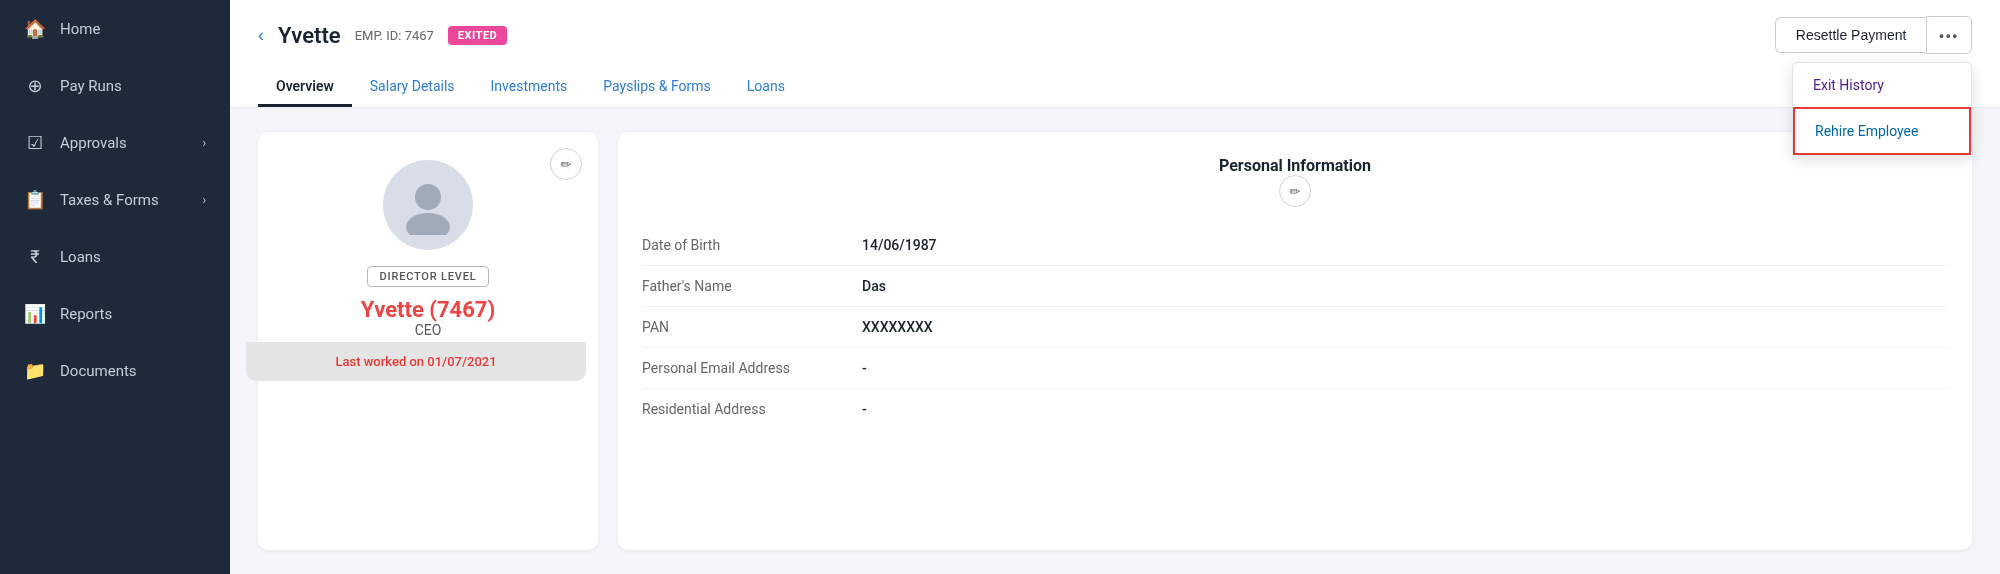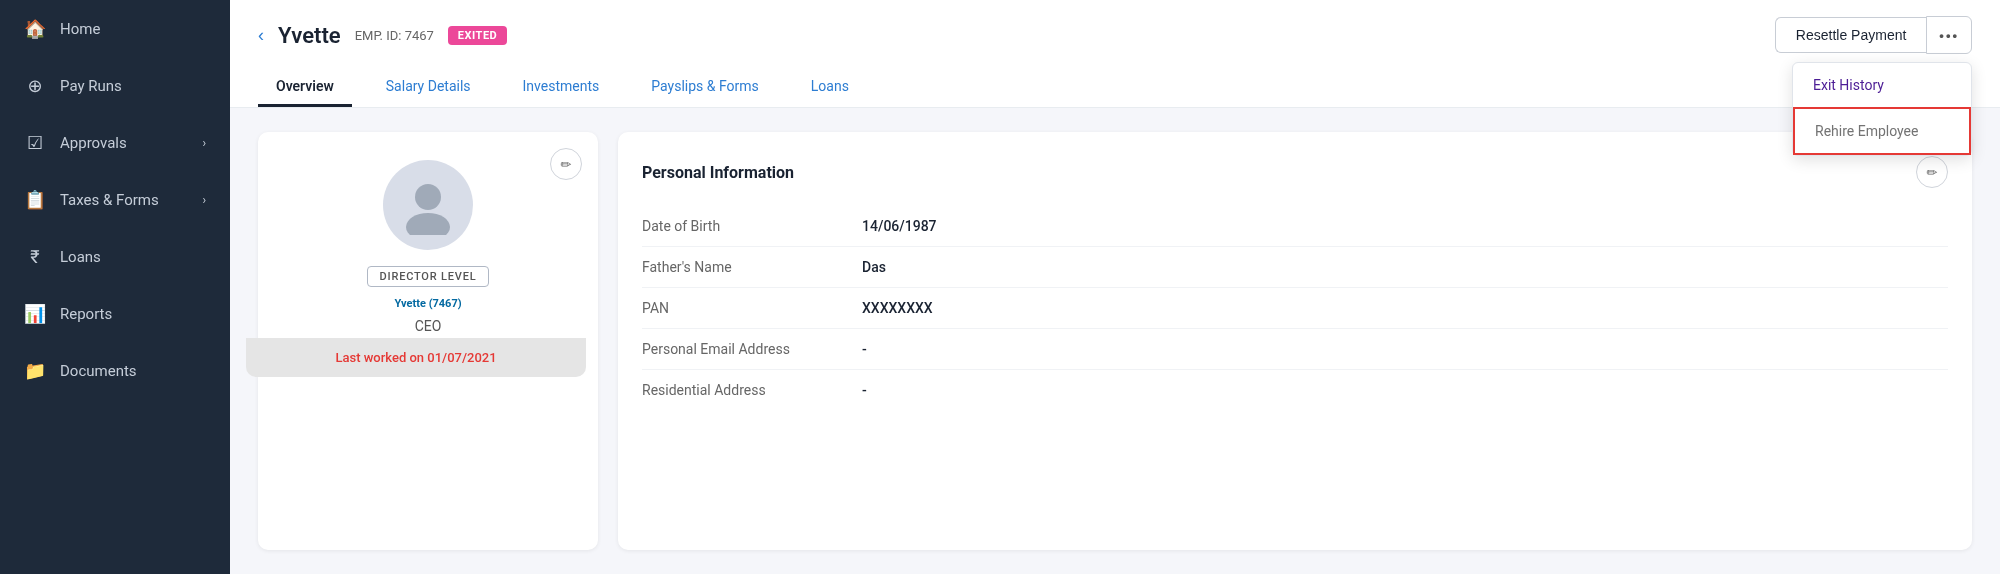--- a/index.html
+++ b/index.html
@@ -122,27 +122,27 @@
     }
     .dropdown-item {
       padding: 14px 20px;
       font-size: 14px;
       color: #4c1d95;
       cursor: pointer;
       white-space: nowrap;
     }
     .dropdown-item.highlighted {
       border: 2px solid #e53935;
-      color: #737373;
+      color: #0369a1;
     }
 
     
     .tabs {
       display: flex;
-      gap: 16px;
+      gap: 0;
     }
     .tab {
       padding: 10px 18px;
       font-size: 14px;
       color: #2d7dd2;
       cursor: pointer;
       border-bottom: 3px solid transparent;
       font-weight: 400;
     }
     .tab.active {
@@ -208,24 +208,24 @@
       border-radius: 4px;
       padding: 3px 12px;
       font-size: 11px;
       color: #555;
       letter-spacing: 0.8px;
       margin-bottom: 10px;
       font-weight: 500;
       text-transform: uppercase;
     }
     .emp-fullname {
-      font-size: 11px;
+      font-size: 22px;
       font-weight: 700;
-      color: #0369a1;
-      margin-bottom: 8px;
+      color: #ef4444;
+      margin-bottom: 0;
     }
     .emp-title {
       font-size: 14px;
       color: #555;
       margin-bottom: 4px;
     }
     .last-worked-banner {
       background: #e5e5e5;
       color: #e53935;
       font-size: 13px;
@@ -240,20 +240,21 @@
 
     
     .info-card {
       flex: 1;
     }
     .info-card-header {
       display: flex;
       align-items: center;
       justify-content: space-between;
       margin-bottom: 18px;
+      flex-direction: column;
     }
     .info-card-title {
       font-size: 16px;
       font-weight: 700;
       color: #1a2332;
     }
     .info-row {
       display: flex;
       align-items: center;
       padding: 12px 0;

